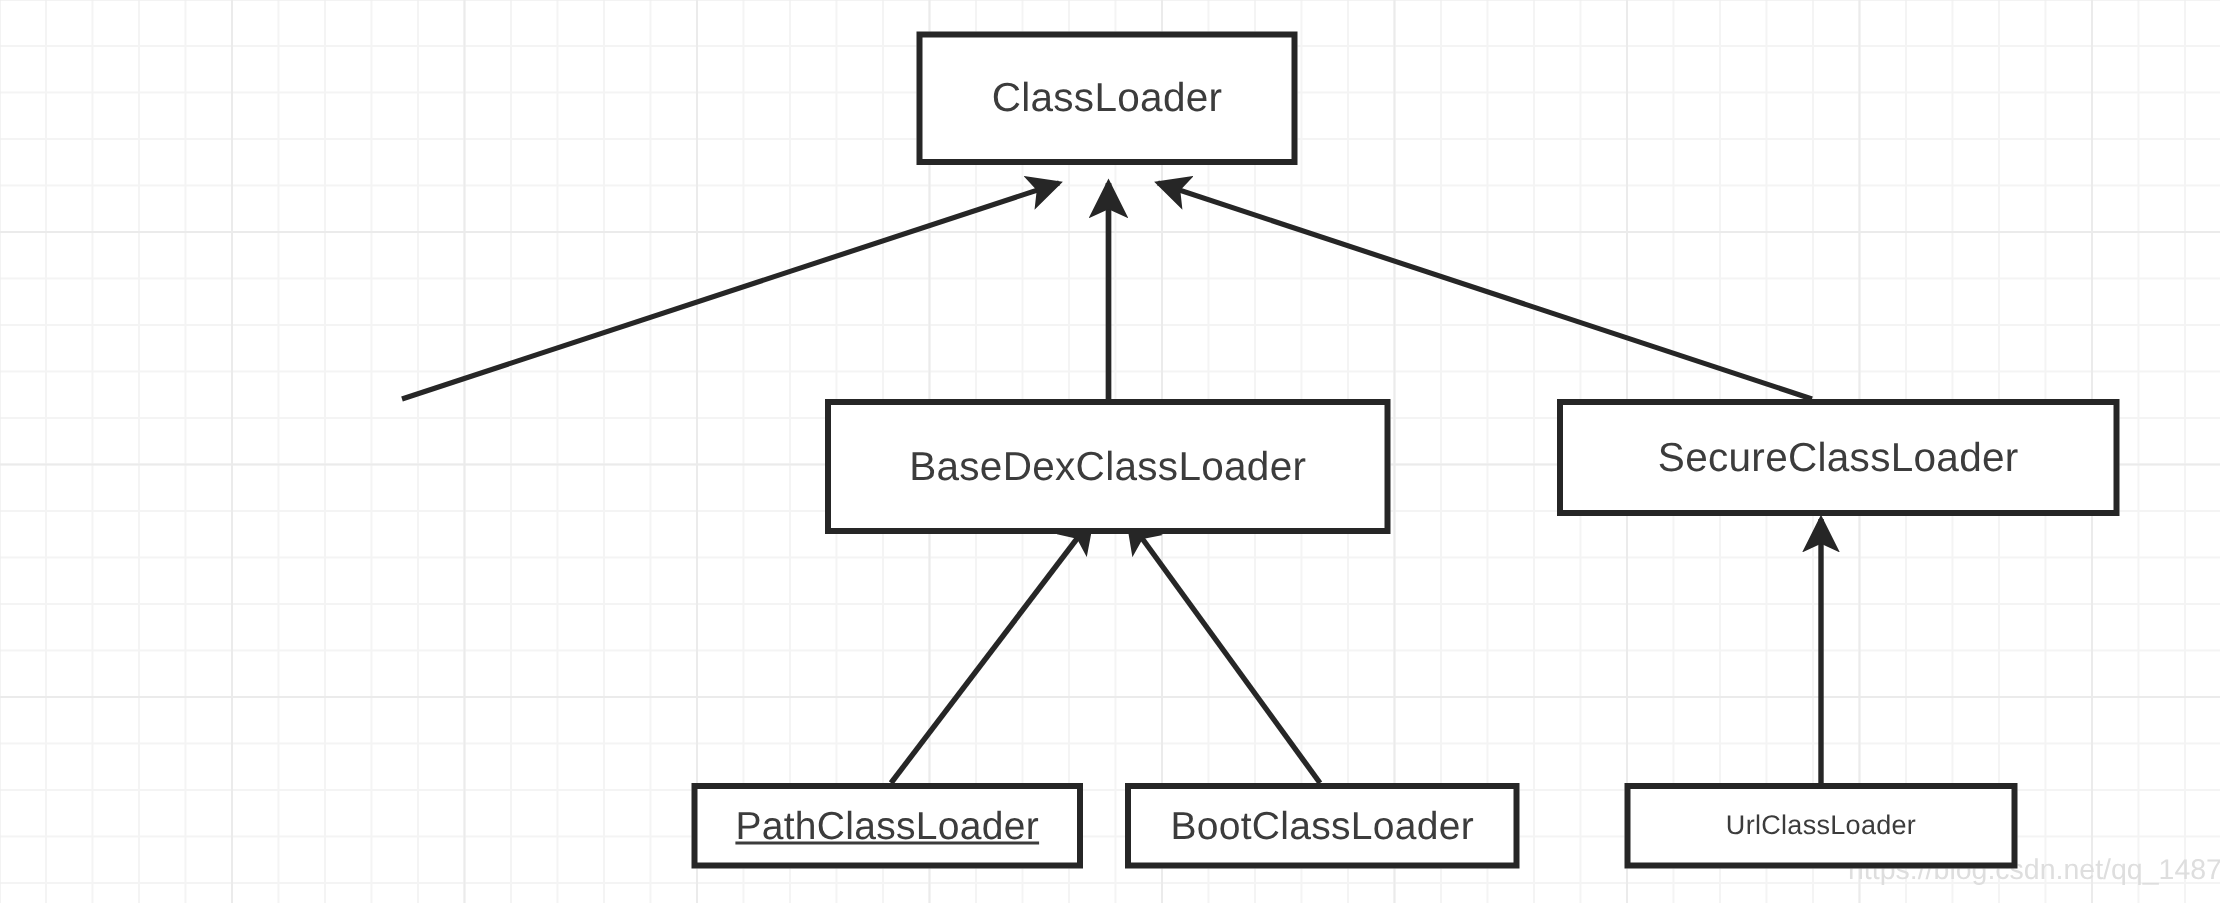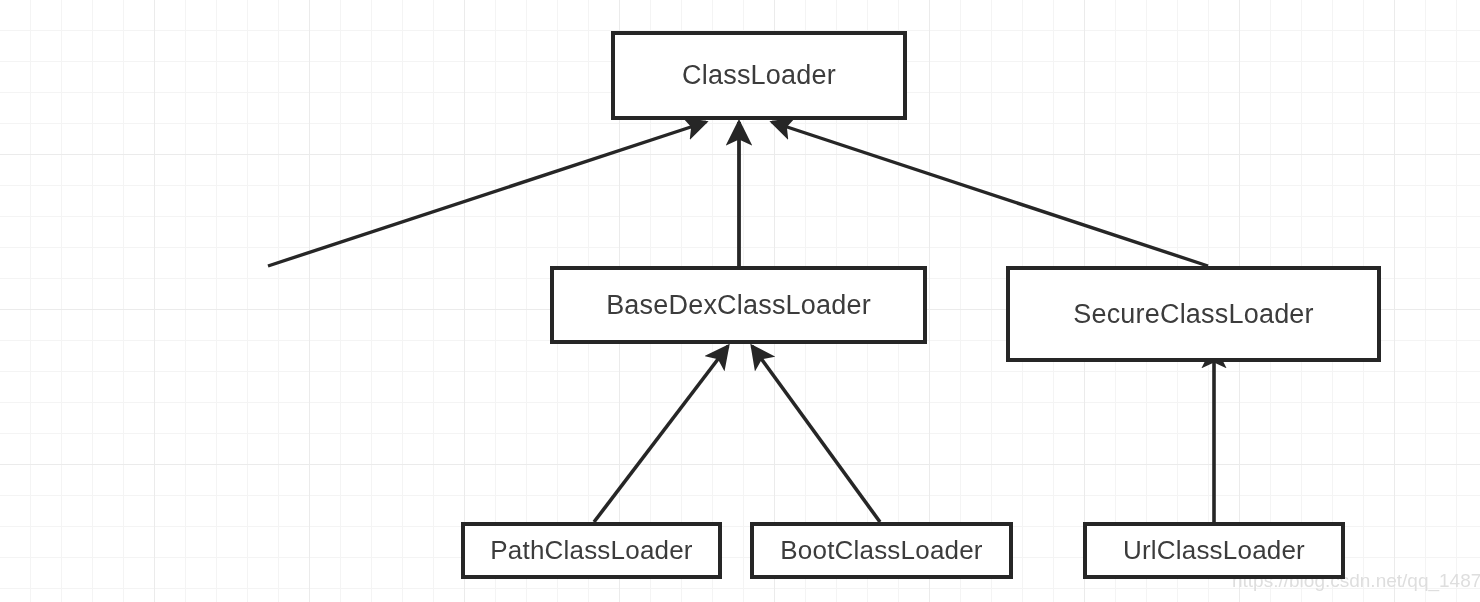--- a/index.html
+++ b/index.html
@@ -43,35 +43,35 @@
     justify-content: center;
     z-index: 5;
   }
   .node-label {
     color: #3c3c3c;
     font-family: "Liberation Sans", sans-serif;
     font-weight: 400;
     white-space: nowrap;
     letter-spacing: 0.2px;
   }
-  #node-classloader      { left: 611px;  top: 31px;  width: 296px; height: 89px; }
+  #node-classloader      { left: 611px;  top: 21px;  width: 254px; height: 89px; }
   #node-bootclassloader  { left: 75px;   top: 266px; width: 375px; height: 77px; }
-  #node-basedex          { left: 550px;  top: 266px; width: 377px; height: 78px; }
-  #node-secure           { left: 1006px; top: 266px; width: 375px; height: 96px; }
+  #node-basedex          { left: 550px;  top: 266px; width: 377px; height: 90px; }
+  #node-secure           { left: 1038px; top: 266px; width: 375px; height: 78px; }
   #node-path             { left: 461px;  top: 522px; width: 261px; height: 57px; }
   #node-dex              { left: 750px;  top: 522px; width: 263px; height: 57px; }
   #node-url              { left: 1083px; top: 522px; width: 262px; height: 57px; }
 
   #node-classloader .node-label     { font-size: 27px; }
   #node-bootclassloader .node-label { font-size: 27px; }
   #node-basedex .node-label         { font-size: 27px; }
   #node-secure .node-label          { font-size: 27px; }
-  #node-path .node-label            { font-size: 26px; }
+  #node-path .node-label            { font-size: 26px; text-decoration: underline; }
   #node-dex .node-label             { font-size: 26px; }
-  #node-url .node-label             { font-size: 26px; }
+  #node-url .node-label             { font-size: 18px; }
 
   #watermark {
     position: absolute;
     left: 1232px;
     top: 570px;
     font-family: "Liberation Sans", sans-serif;
     font-size: 19px;
     color: #dedede;
     white-space: nowrap;
     z-index: 2;

